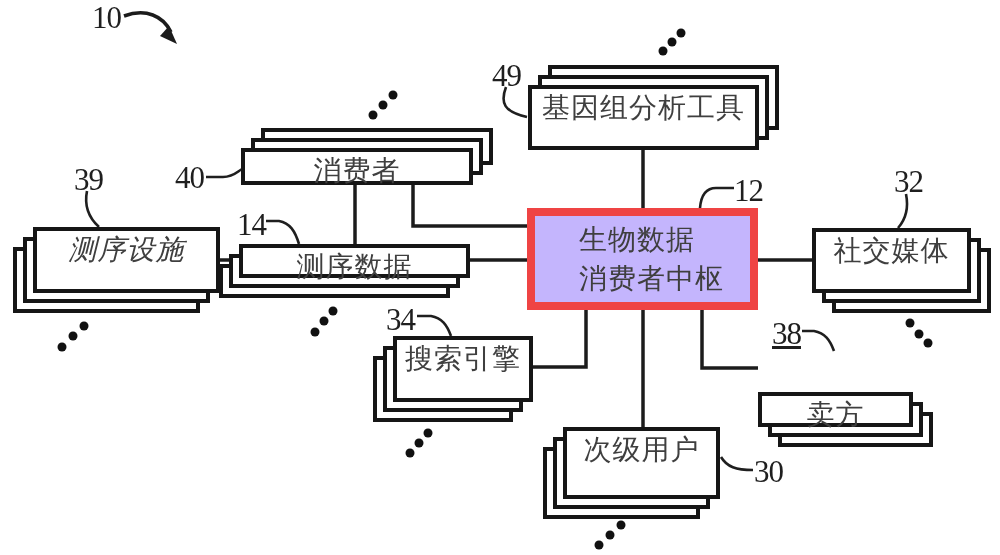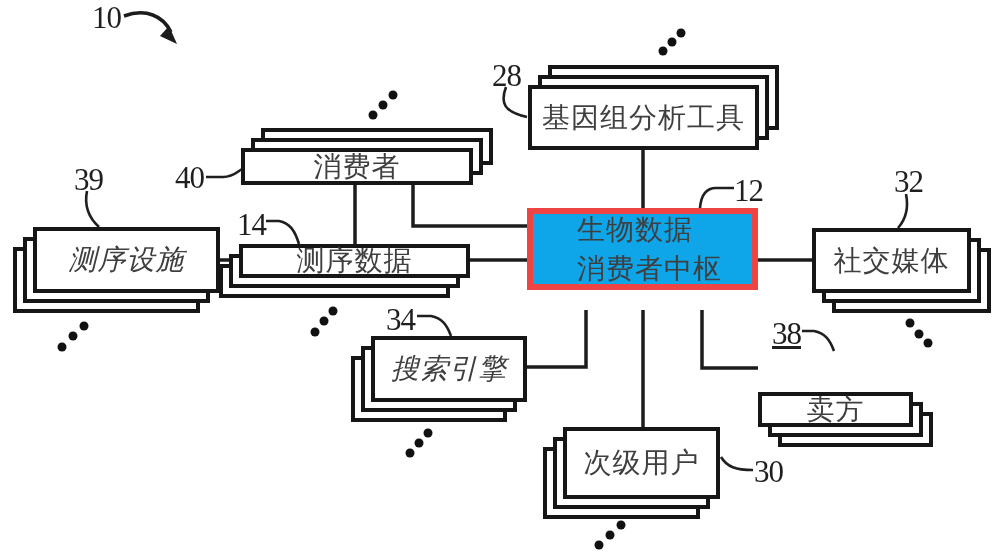--- a/index.html
+++ b/index.html
@@ -8,43 +8,43 @@
     font-family:"Liberation Serif","DejaVu Serif",serif;overflow:hidden;
   }
   .layer{position:absolute;left:0;top:0;z-index:1;}
   
   .stack{position:absolute;z-index:2;}
   .stack .sh,.stack .main{
     position:absolute;box-sizing:border-box;background:#ffffff;
     border:4px solid #161616;width:100%;height:100%;
   }
   .stack .main{
-    display:flex;align-items:center;justify-content:center;
+    display:flex;justify-content:center;
     font-size:28px;color:#3f3f3f;letter-spacing:1px;white-space:nowrap;
   }
   
   .up-right .s2{transform:translate(20px,-20px);}
   .up-right .s1{transform:translate(10px,-10px);}
   .down-left .s2{transform:translate(-20px,20px);}
   .down-left .s1{transform:translate(-10px,10px);}
   .down-right .s2{transform:translate(20px,20px);}
   .down-right .s1{transform:translate(10px,10px);}
   
   .n-consumers{left:241px;top:148px;width:232px;height:37px;}
   .n-genome{left:528px;top:85px;width:231px;height:65px;}
   .n-facility{left:33px;top:227px;width:187px;height:66px;font-style:italic;}
   .n-seqdata{left:239px;top:244px;width:231px;height:34px;}
-  .n-search{left:371px;top:336px;width:156px;height:66px;font-style:italic;}
+  .n-search{left:393px;top:336px;width:140px;height:66px;}
   .n-secondary{left:563px;top:427px;width:157px;height:72px;}
   .n-social{left:812px;top:228px;width:159px;height:65px;}
   .n-sellers{left:758px;top:351px;width:155px;height:35px;margin-top:41px;}
   
   .hub{
-    position:absolute;z-index:2;left:527px;top:208px;width:231px;height:82px;
-    box-sizing:border-box;border:6px solid #ef4444;background:#0ea5e9;
+    position:absolute;z-index:2;left:527px;top:208px;width:231px;height:102px;
+    box-sizing:border-box;border:8px solid #ef4444;background:#c4b5fd;
     display:flex;flex-direction:column;justify-content:center;align-items:flex-start;
     padding-left:44px;font-size:28px;color:#3f3f3f;letter-spacing:1px;line-height:39px;
   }
   
   .ref{
     position:absolute;z-index:3;font-size:31px;color:#1f1f1f;line-height:1;
     letter-spacing:-1px;white-space:nowrap;
   }
   .r10{left:92px;top:2px;}
   .r36{left:492px;top:60px;}
@@ -196,21 +196,21 @@
       <span>卖方</span>
     </div>
   </div>
 
   <div class="hub">
     <span>生物数据</span>
     <span>消费者中枢</span>
   </div>
 
   <div class="ref r10">10</div>
-  <div class="ref r36">28</div>
+  <div class="ref r36">49</div>
   <div class="ref r20">40</div>
   <div class="ref r39">39</div>
   <div class="ref r14">14</div>
   <div class="ref r12">12</div>
   <div class="ref r32">32</div>
   <div class="ref r34">34</div>
   <div class="ref r38">38</div>
   <div class="ref r30">30</div>
 
 </div>

